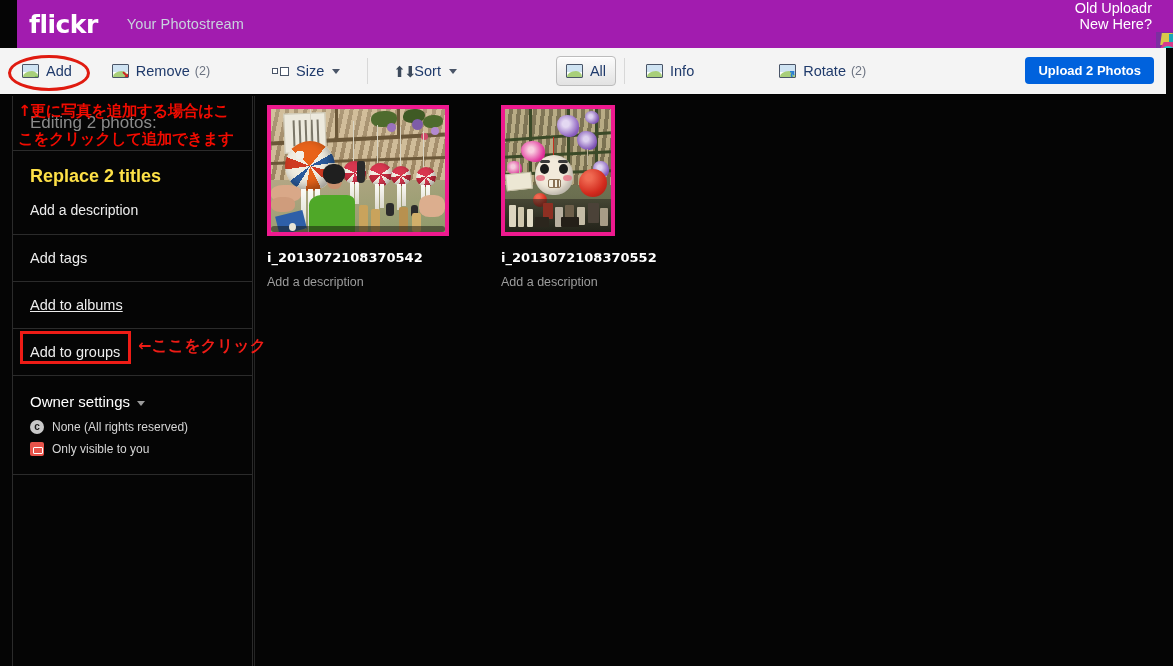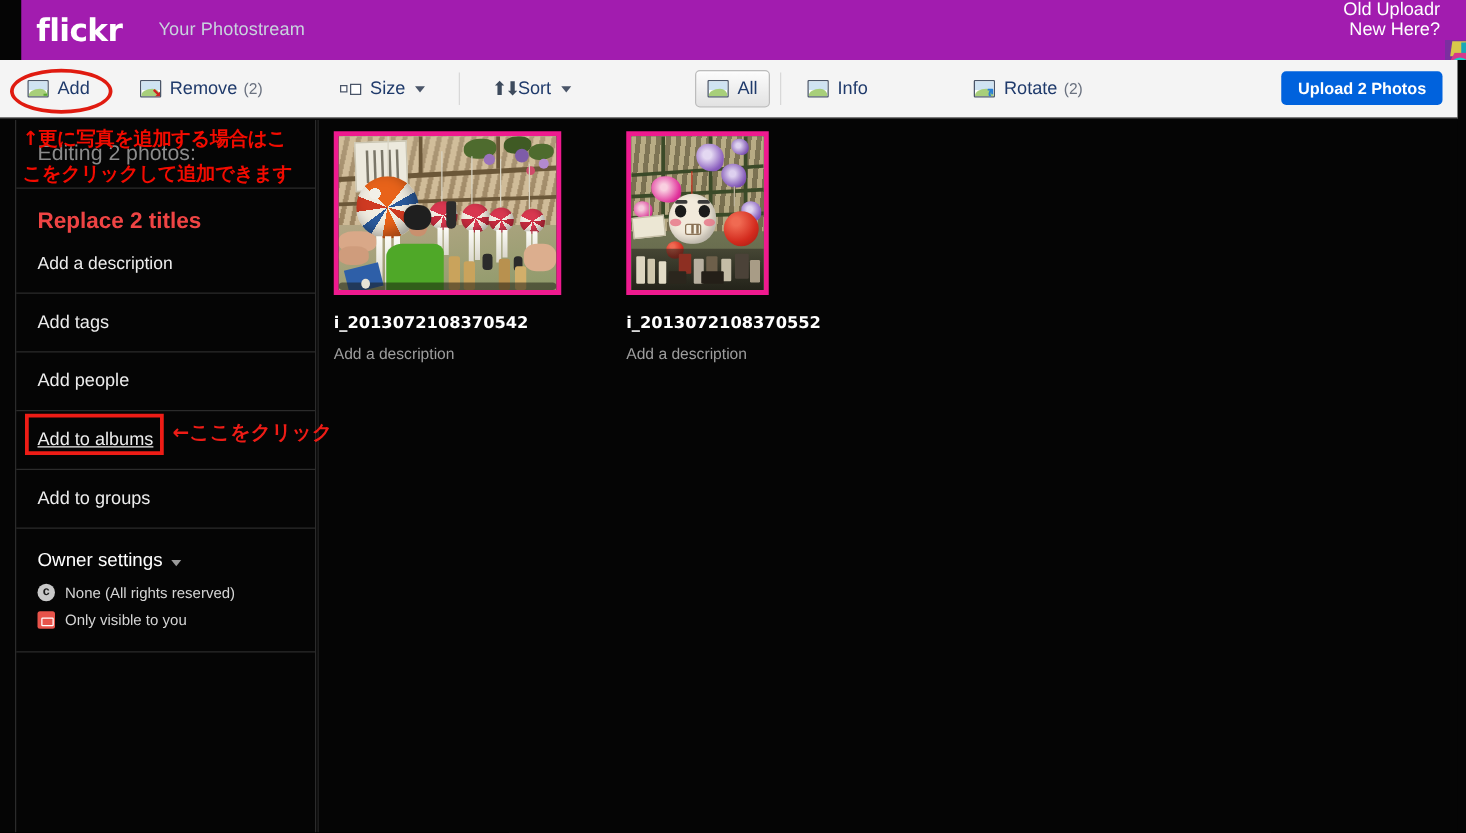--- a/index.html
+++ b/index.html
@@ -248,21 +248,21 @@
   }
   .sb-head-text {
     color: #8b8b8b;
     font-size: 17px;
   }
   .sb-block {
     border-bottom: 1px solid #2b2b2b;
     padding: 15px 17px 16px 17px;
   }
   .sb-title {
-    color: #ef4444;
+    color: #fde047;
     font-size: 18px;
     font-weight: bold;
     margin-bottom: 15px;
     cursor: pointer;
   }
   .sb-sub {
     color: #ededed;
     font-size: 14px;
     cursor: pointer;
   }
@@ -713,23 +713,20 @@
       <span class="sb-head-text">Editing 2 photos:</span>
     </div>
 
     <div class="sb-block">
       <div class="sb-title">Replace 2 titles</div>
       <div class="sb-sub">Add a description</div>
     </div>
 
     <div class="sb-row">
       <span>Add tags</span>
-    </div>
-    <div class="sb-row">
-      <span>Add people</span>
     </div>
     <div class="sb-row boxed">
       <span>Add to albums</span>
     </div>
     <div class="sb-row">
       <span>Add to groups</span>
     </div>
 
     <div class="sb-owner">
       <div class="sb-owner-head">

